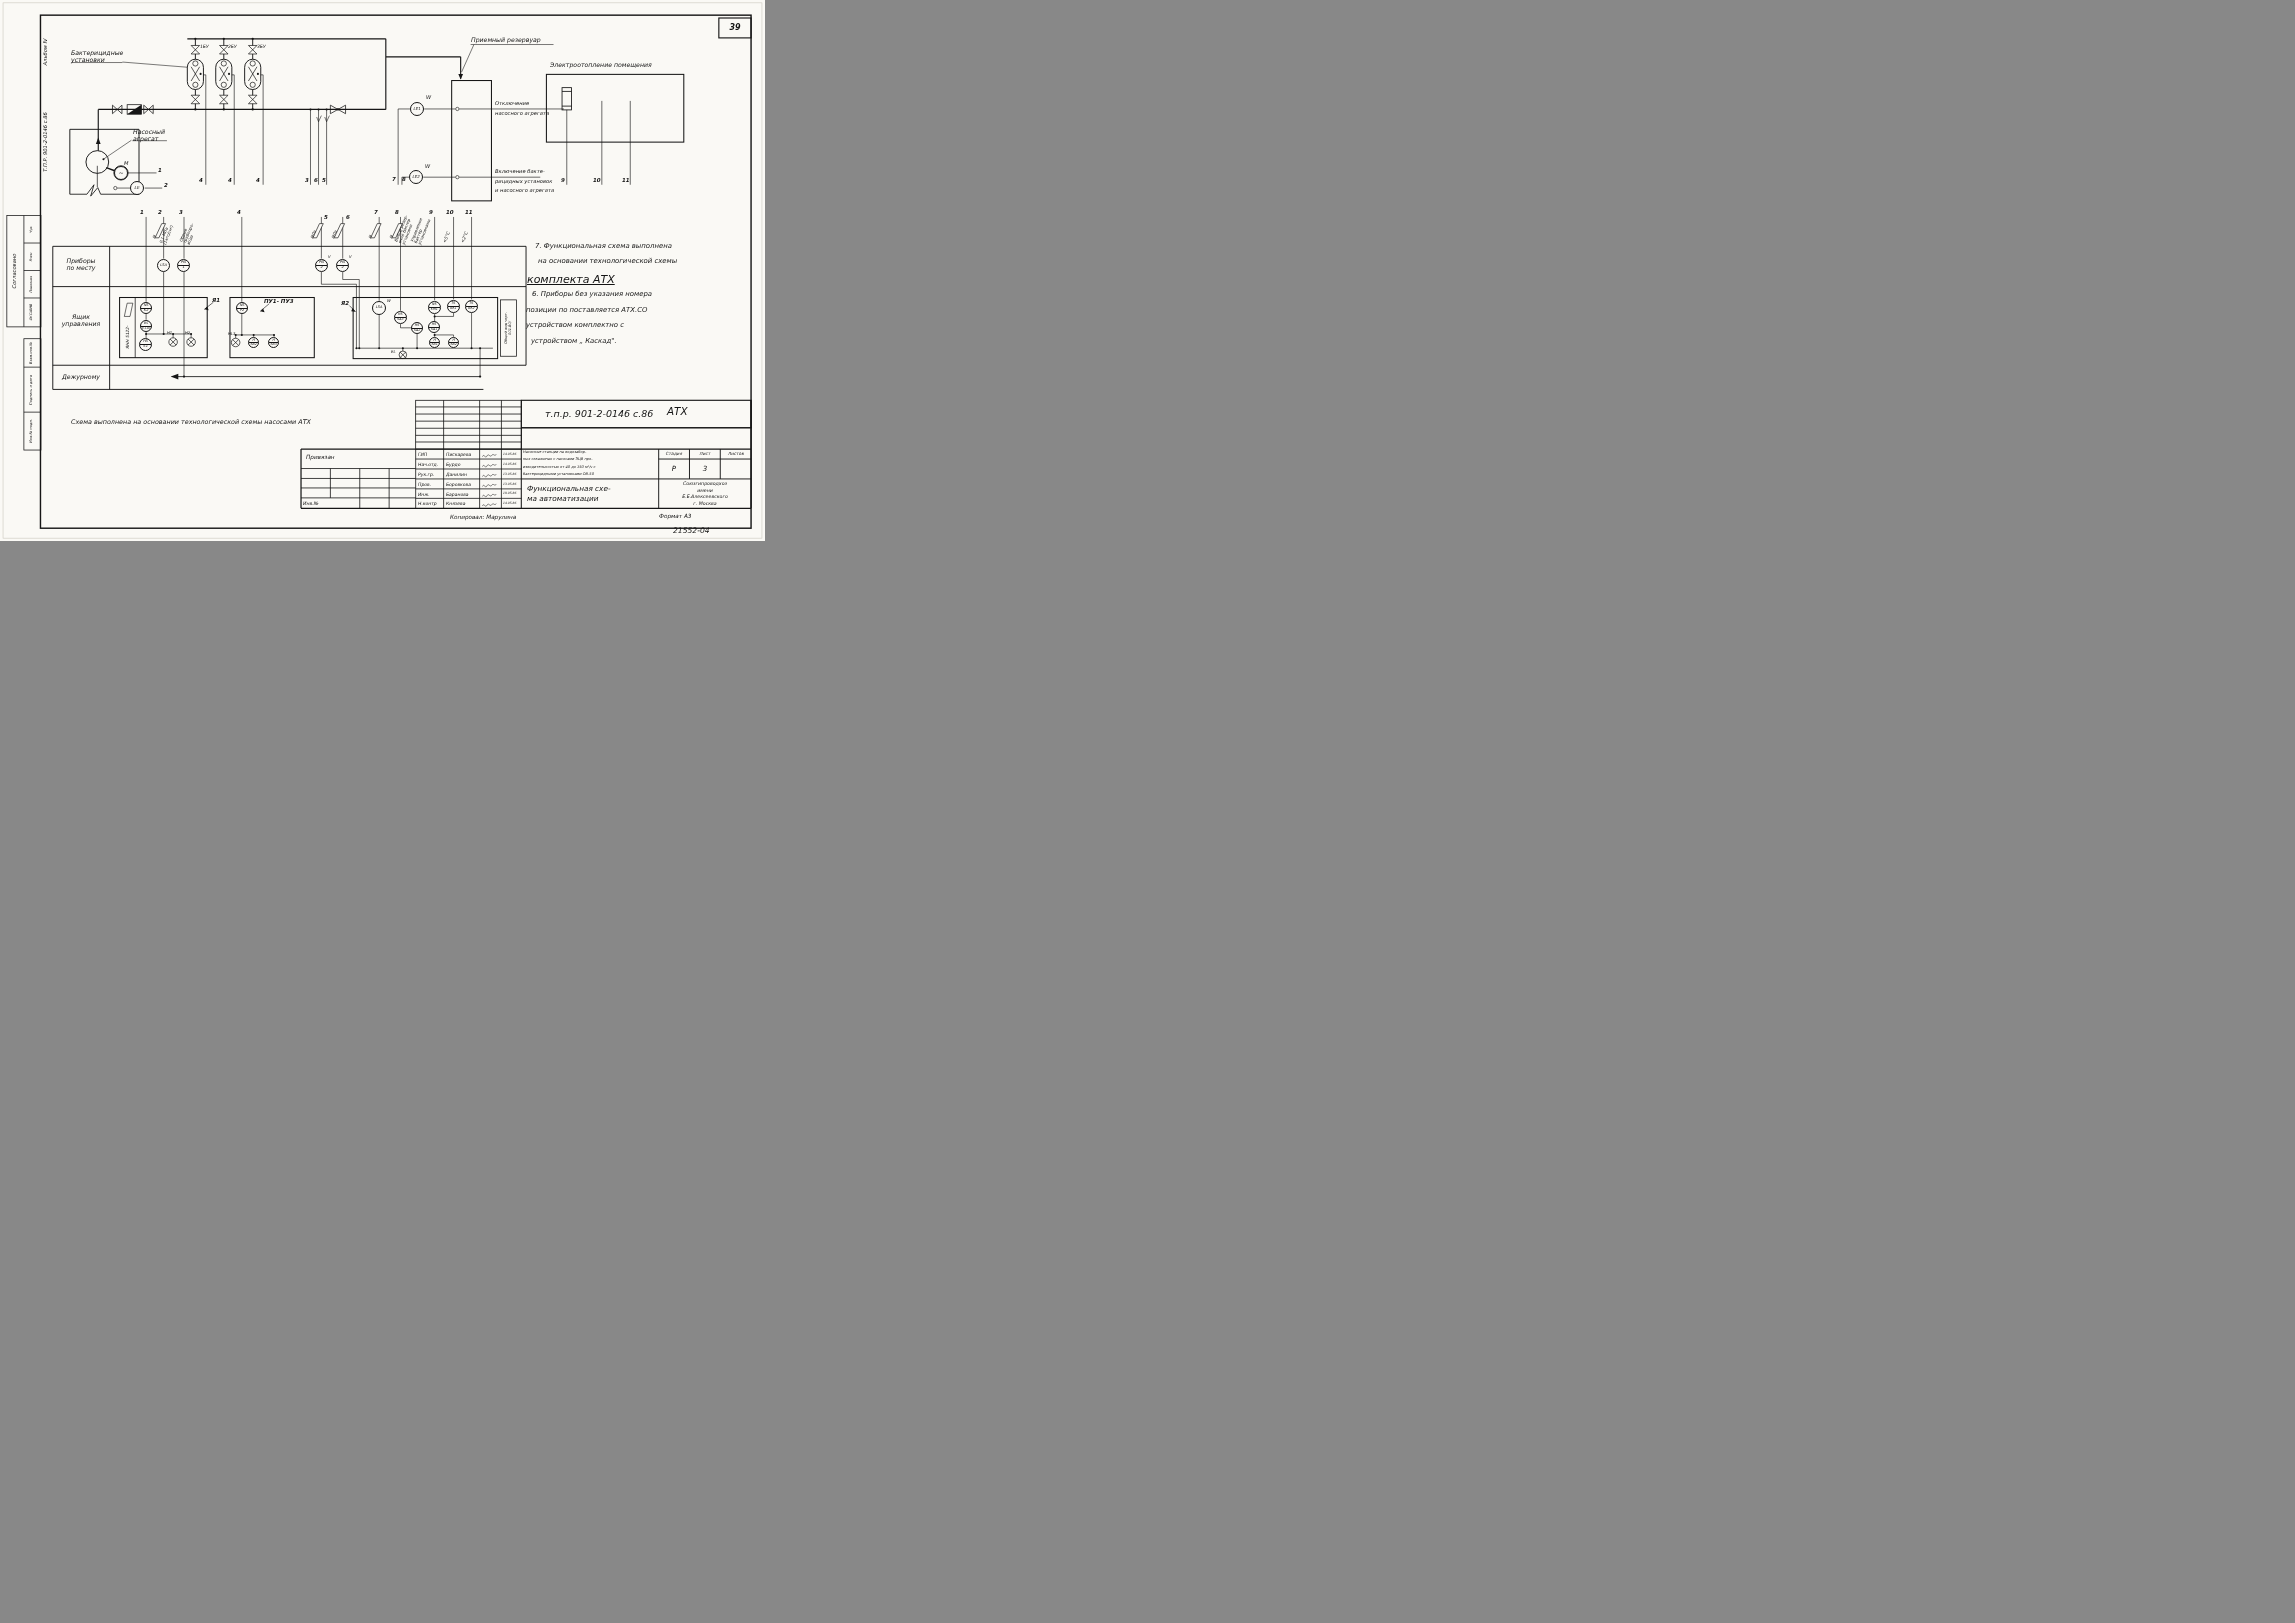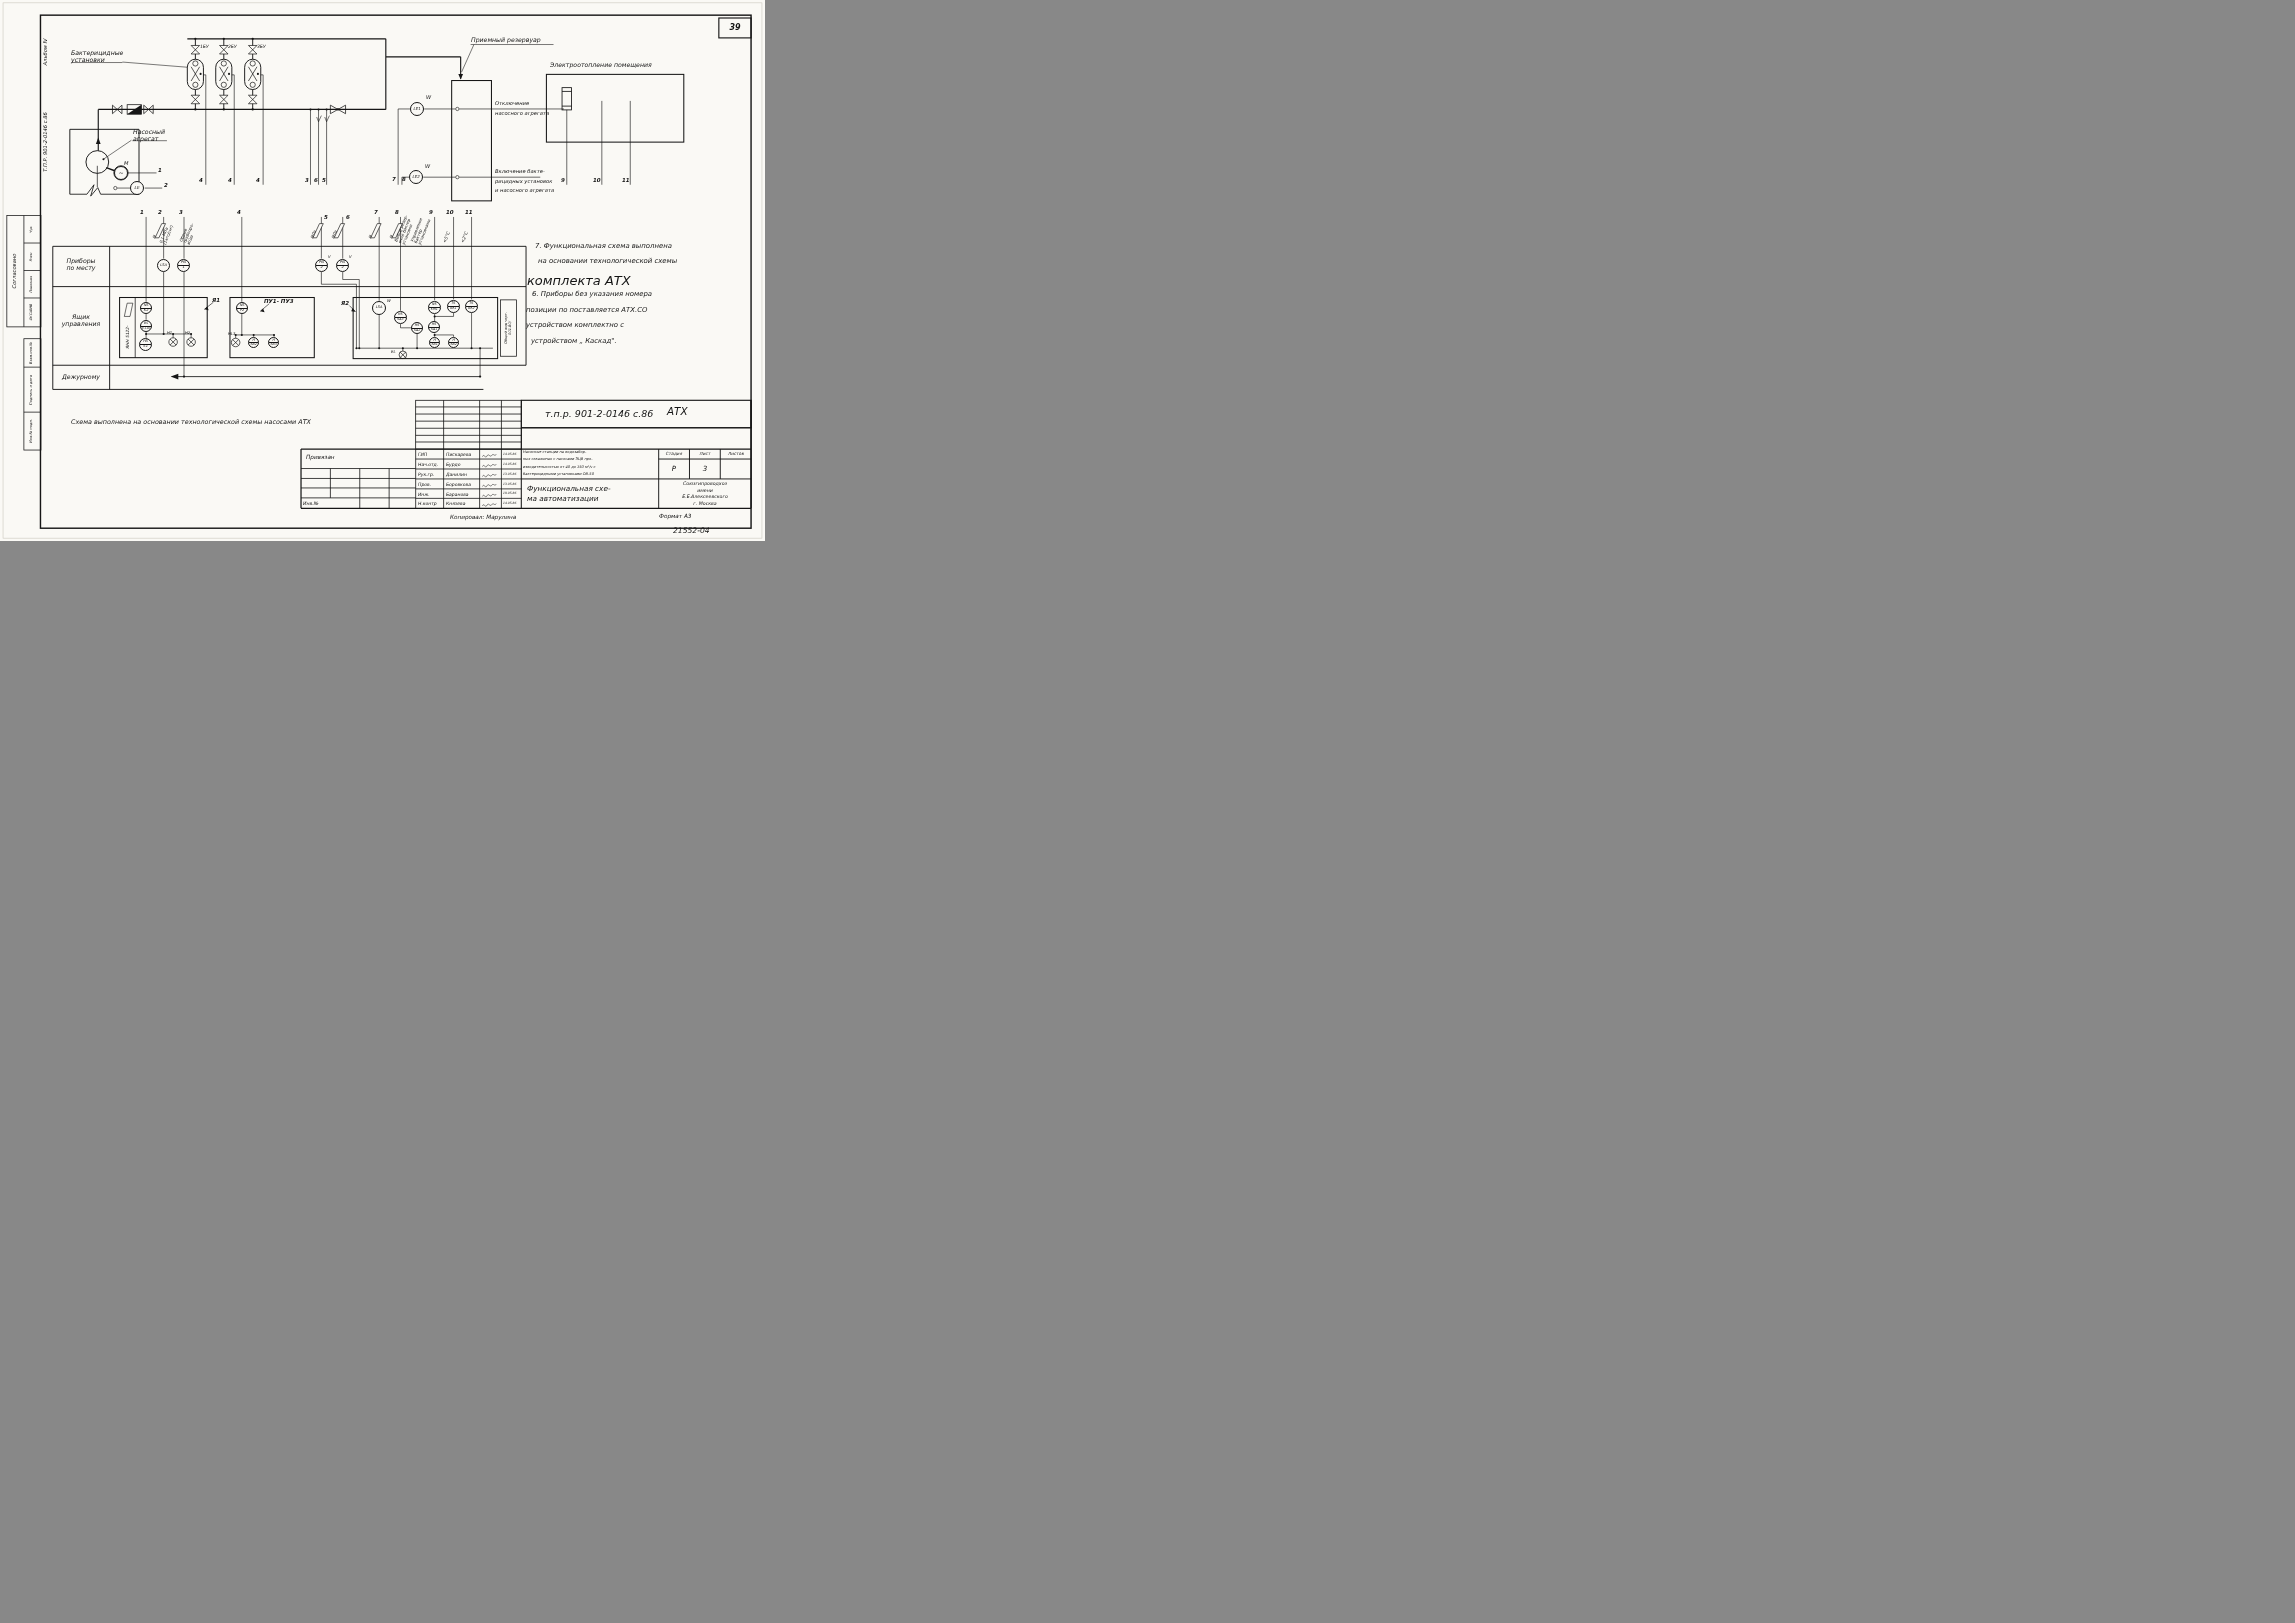--- a/index.html
+++ b/index.html
@@ -442,21 +442,21 @@
       <span class="t">H</span>
       <span class="b">SB1</span>
     </div>
 <div class="inst" style="left:448px;top:337px;width:11.4px;height:11.4px;font-size:3.3px;">
       <span class="t">H</span>
       <span class="b">SB2</span>
     </div>
 
 <span class="lb" style="left:535px;top:243px;font-size:6.9px;">7. Функциональная схема выполнена</span>
 <span class="lb" style="left:527px;top:258px;font-size:6.9px;margin-left:11px;">на основании технологической схемы</span>
-<span class="lb" style="left:527px;top:274px;font-size:13px;">комплекта АТХ</span>
+<span class="lb" style="left:527px;top:274px;font-size:11px;text-decoration:underline;">комплекта АТХ</span>
 <span class="lb" style="left:532px;top:291px;font-size:6.9px;">6. Приборы без указания номера</span>
 <span class="lb" style="left:526px;top:307px;font-size:6.9px;">позиции по поставляется АТХ.СО</span>
 <span class="lb" style="left:526px;top:322px;font-size:6.9px;">устройством комплектно с</span>
 <span class="lb" style="left:531px;top:338px;font-size:6.9px;">устройством „ Каскад".</span>
 
 <span class="lb" style="left:71px;top:419px;font-size:6.4px;">Схема выполнена на основании технологической схемы насосами АТХ</span>
 
 <span class="lb" style="left:545px;top:409px;font-size:9.5px;">т.п.р. 901-2-0146 с.86</span>
 <span class="lb" style="left:667px;top:406px;font-size:10.4px;">АТХ</span>
 <span class="lb" style="left:306px;top:454px;font-size:5.7px;">Привязан</span>

